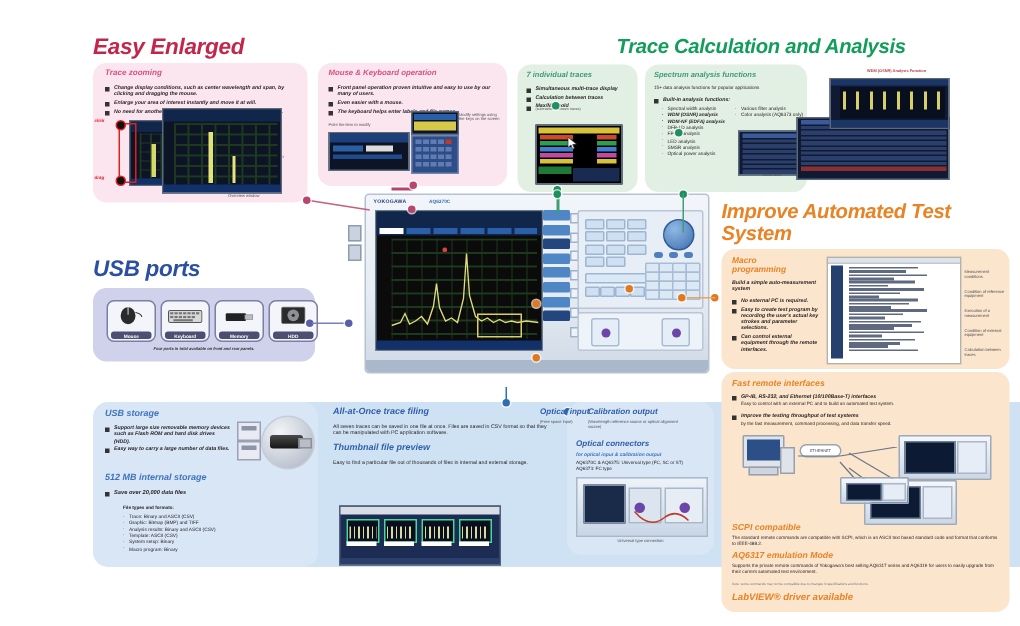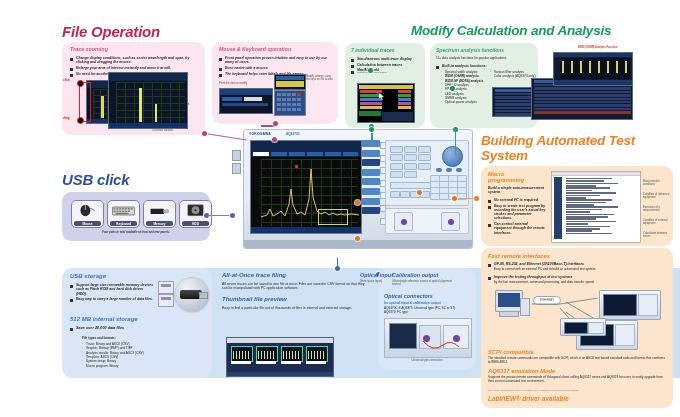--- a/index.html
+++ b/index.html
@@ -110,21 +110,21 @@
 
   .codebox{position:absolute;background:#ffffff;border:1px solid #b9b1a6;overflow:hidden;}
   .codebox .cl{height:1.6px;margin:0.8px 2px;background:#5f6a80;}
   .codebox .hd{height:3px;background:#dfe3ea;border-bottom:1px solid #c3c8d2;}
 </style>
 </head>
 <body>
 
 <div class="page">
 
-  <div class="h-main h-red" style="position:absolute;left:62px;top:24px;font-size:15px;">File Operation</div>
+  <div class="h-main h-red" style="position:absolute;left:62px;top:24px;font-size:15px;">Easy Enlarged</div>
 
   <div class="card card-pink" style="left:62px;top:42px;width:143px;height:93px;">
     <div class="sub sub-pink" style="position:absolute;left:8px;top:5px;font-size:5.4px;">Trace zooming</div>
     <ul class="bul t35" style="position:absolute;left:8px;top:14px;width:128px;">
       <li class="b">Change display conditions, such as center wavelength and span, by clicking and dragging the mouse.</li>
       <li class="b">Enlarge your area of interest instantly and  move it at will.</li>
       <li class="b">No need for another measurement to modify the display conditions.</li>
     </ul>
 
     <div class="shot" style="left:24px;top:38px;width:62px;height:42px;">
@@ -189,21 +189,21 @@
         <i style="left:17px;top:12px;"></i>
         <i style="left:22px;top:12px;"></i>
       <i style="left:2px;top:17px;"></i>
         <i style="left:7px;top:17px;"></i>
         <i style="left:12px;top:17px;"></i>
         <i style="left:17px;top:17px;"></i>
         <i style="left:22px;top:17px;"></i>
     </div>
   </div>
 
-  <div class="h-main h-green" style="position:absolute;left:411px;top:24px;font-size:13.5px;">Modify Calculation and Analysis</div>
+  <div class="h-main h-green" style="position:absolute;left:411px;top:24px;font-size:13.5px;">Trace Calculation and Analysis</div>
 
   <div class="card card-green" style="left:345px;top:43px;width:80px;height:85px;">
     <div class="sub sub-green" style="position:absolute;left:6px;top:5px;font-size:5px;">7 individual traces</div>
     <ul class="bul t35" style="position:absolute;left:6px;top:14px;width:70px;">
       <li class="b">Simultaneous multi-trace display</li>
       <li class="b">Calculation between traces</li>
       <li class="b">Max/Min hold</li>
     </ul>
     <div class="note" style="position:absolute;left:12px;top:28.5px;font-size:2.4px;">(subtraction between traces)</div>
     <div class="shot" style="left:12px;top:40px;width:56px;height:38px;background:#000;">
@@ -369,21 +369,21 @@
       <div class="port" style="left:8px;top:3px;"></div>
       <div class="port" style="left:55px;top:3px;"></div>
     </div>
     <div class="inst-foot"></div>
   </div>
   <div class="usbstack">
       <i></i>
       <i></i>
     </div>
 
-  <div class="h-main h-blue" style="position:absolute;left:62px;top:172px;font-size:15px;">USB click</div>
+  <div class="h-main h-blue" style="position:absolute;left:62px;top:172px;font-size:15px;">USB ports</div>
 
   <div class="card card-lav" style="left:62px;top:192px;width:148px;height:49px;">
     <div class="tile" style="left:9px;top:8px;">
       <svg style="position:absolute;left:7px;top:3px;" width="17" height="13" viewBox="0 0 24 18">
         <ellipse cx="9" cy="9" rx="7" ry="8" fill="#2a2a2a"></ellipse>
           <path d="M9 1 v7" stroke="#fff" stroke-width="0.8"></path>
         <path d="M16 6 q5 1 6 4" stroke="#2a2a2a" stroke-width="1" fill="none"></path>
       </svg>
       <div class="capbg"></div>
       <div class="cap">Mouse</div>
@@ -513,21 +513,21 @@
       <div style="position:absolute;left:38px;top:16px;width:7px;height:7px;border-radius:50%;background:#6b46a8;"></div>
       <div style="position:absolute;left:68px;top:16px;width:7px;height:7px;border-radius:50%;background:#6b46a8;"></div>
       <svg style="position:absolute;left:30px;top:20px;width:48px;height:16px;">
           <path d="M8 2 q10 12 20 4 q8 -6 16 2" stroke="#c0392b" stroke-width="1" fill="none"></path>
         </svg>
     </div>
     <div class="note" style="position:absolute;left:0;top:91px;width:98px;text-align:center;">Universal type connection</div>
   </div>
 
   <div class="h-main h-orange" style="position:absolute;left:481px;top:133px;font-size:13.5px;line-height:1.12;">
-    <span>Building Automated Test System</span>
+    <span>Improve Automated Test System</span>
   </div>
 
   <div class="card card-peach" style="left:481px;top:166px;width:192px;height:80px;">
     <div class="sub sub-orange" style="position:absolute;left:7px;top:5px;font-size:5.6px;width:50px;">Macro programming</div>
     <div class="t35 b" style="position:absolute;left:7px;top:20px;width:56px;">Build a simple auto-measurement system</div>
     <ul class="bul t35" style="position:absolute;left:7px;top:32px;width:58px;">
       <li class="b">No external PC is required.</li>
       <li class="b">Easy to create test program by recording the user's actual key strokes and parameter selections.</li>
       <li class="b">Can control external equipment through the remote interfaces.</li>
     </ul>

